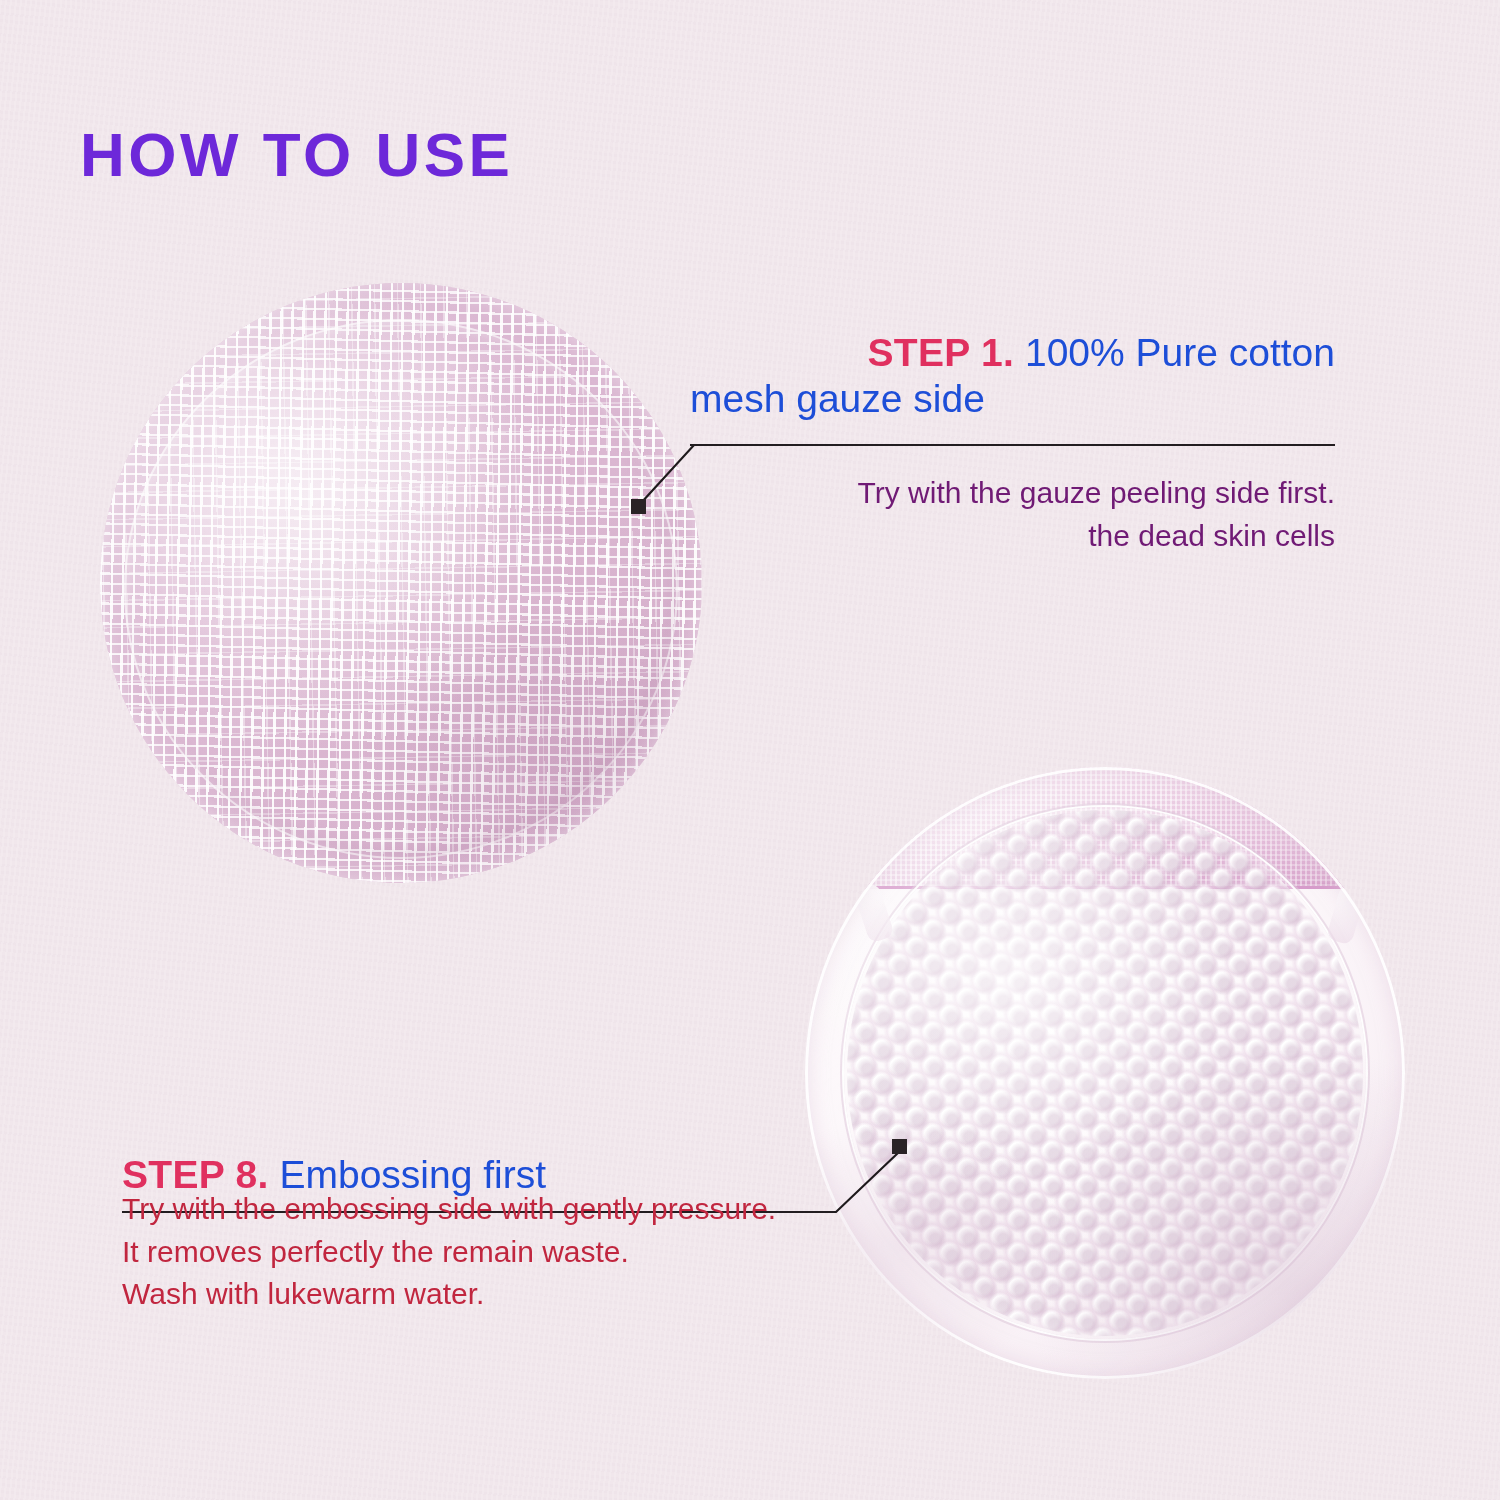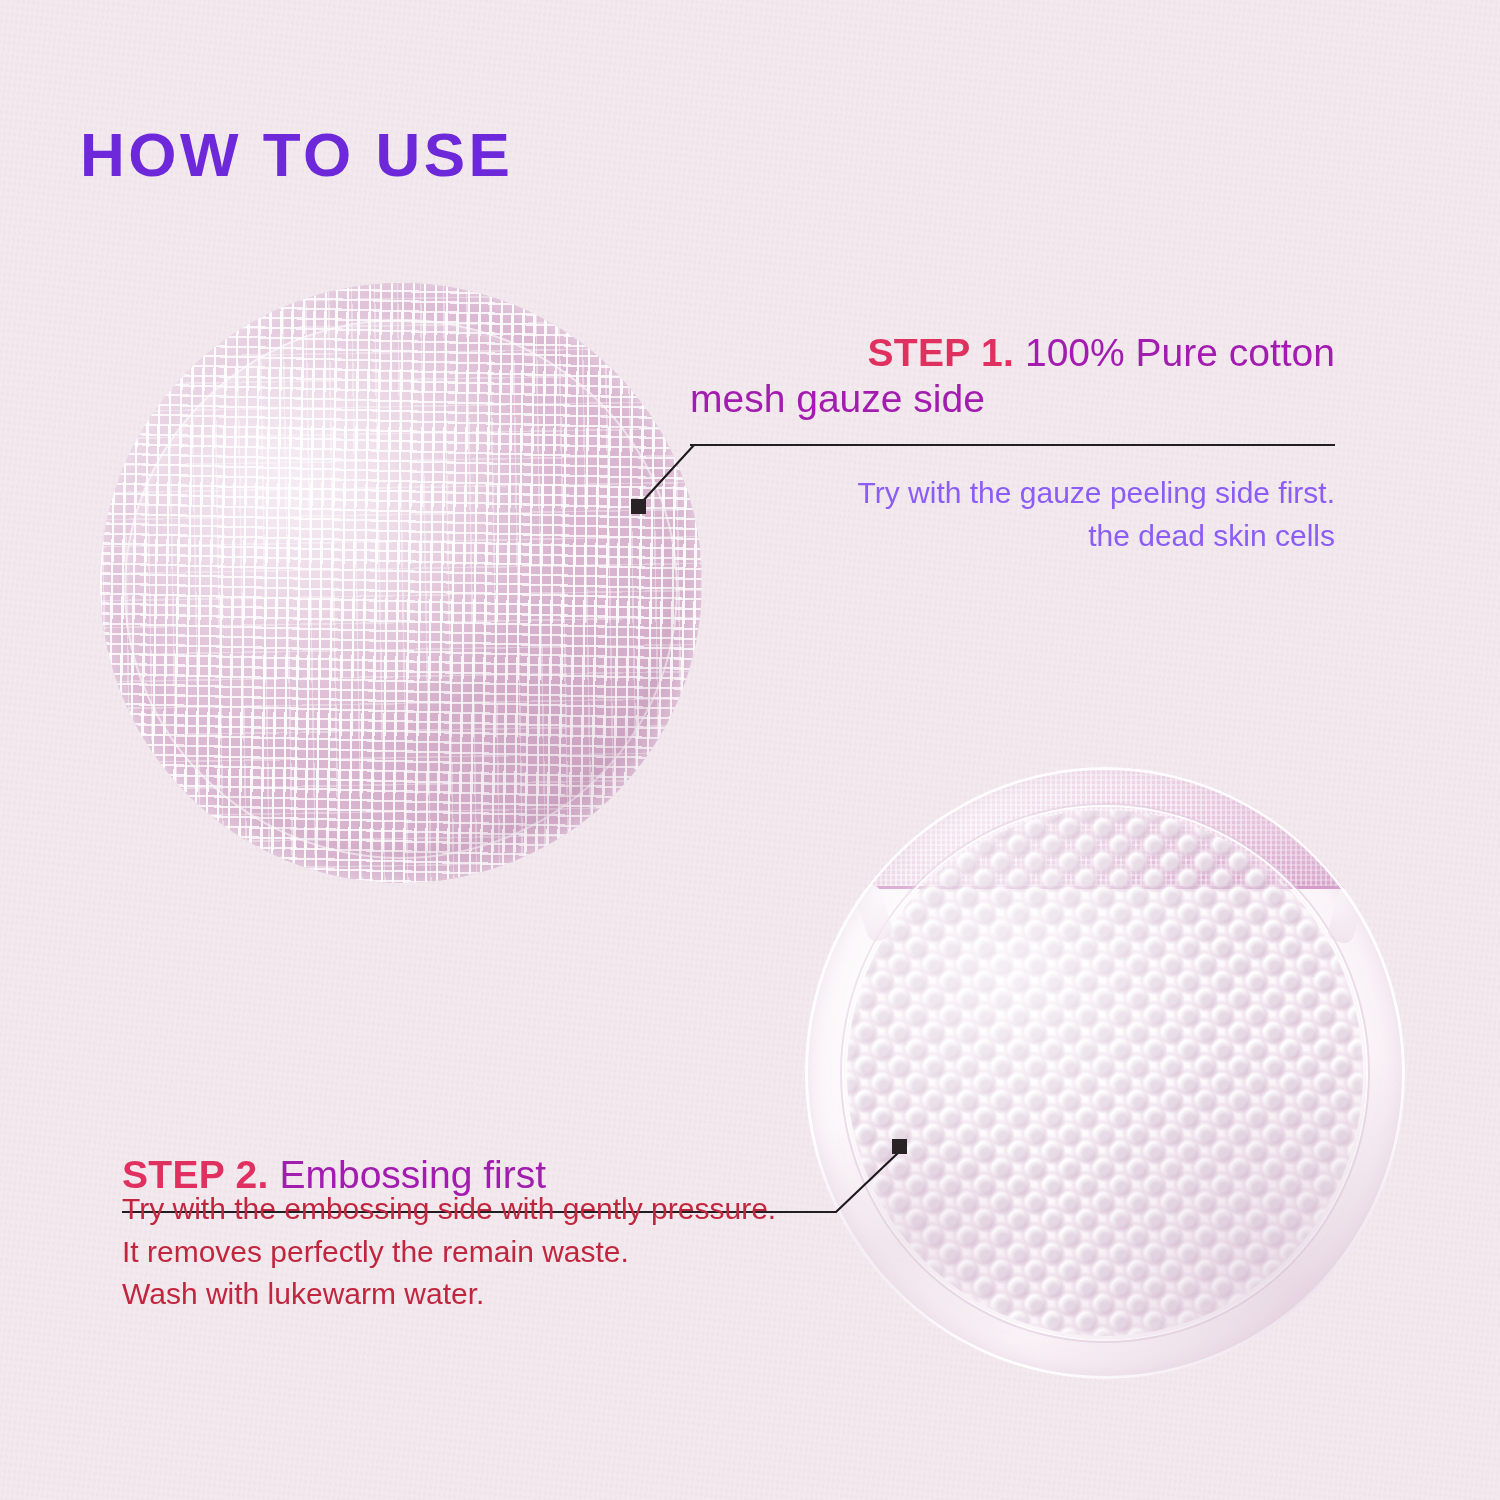--- a/index.html
+++ b/index.html
@@ -176,28 +176,28 @@
   .pad-emboss .notch.r{ right:46px; top:120px; transform:rotate(16deg); }
 
   
   .callout-svg{ position:absolute; inset:0; width:1500px; height:1500px; overflow:visible; pointer-events:none; }
   .cl-line{ stroke:#1E1A1C; stroke-width:2.2; fill:none; }
   .cl-dot{ fill:#2A2326; }
 
   
   .step-head{ font-size:39px; line-height:1.18; white-space:nowrap; }
   .step-head .num{ color:#E0305F; font-weight:700; letter-spacing:.3px;margin-top:16px; }
-  .step-head .ttl{ color:#a21caf; font-weight:400; }
+  .step-head .ttl{ color:#1d4ed8; font-weight:400; }
 
   .step1-block{ position:absolute; left:690px; top:330px; width:645px; text-align:right; }
   .step1-block .l2{ text-align:left; }
   .step1-rule{ position:absolute; left:690px; top:444px; width:645px; height:2px; background:#221D20; }
   .step1-body{
     position:absolute; left:690px; top:472px; width:645px;
-    text-align:right; color:#8b5cf6; font-size:30px; line-height:1.42;
+    text-align:right; color:#701a75; font-size:30px; line-height:1.42;
   }
 
   .step2-block{ position:absolute; left:122px; top:1152px; width:712px; text-align:left; }
   .step2-rule{ position:absolute; left:122px; top:1211px; width:712px; height:2px; background:#221D20; }
   .step2-body{
     position:absolute; left:122px; top:1188px; width:760px;
     text-align:left; color:#C1263F; font-size:30px; line-height:1.42;
   }
   .nowrapline{ display:block; white-space:nowrap; }
 </style>
@@ -251,21 +251,21 @@
     </div>
   </div>
   <div class="step1-rule"></div>
   <div class="step1-body">
     <span class="nowrapline">Try with the gauze peeling side first.</span>
     <span class="nowrapline">the dead skin cells</span>
   </div>
 
   <div class="step2-block">
     <div class="step-head">
-      <span class="num">STEP 2.</span>
+      <span class="num">STEP 8.</span>
       <span class="ttl">Embossing first</span>
     </div>
   </div>
   <div class="step2-rule"></div>
   <div class="step2-body">
     <span class="nowrapline">Try with the embossing side with gently pressure.</span>
     <span class="nowrapline">It removes perfectly the remain waste.</span>
     <span class="nowrapline">Wash with lukewarm water.</span>
   </div>
 

